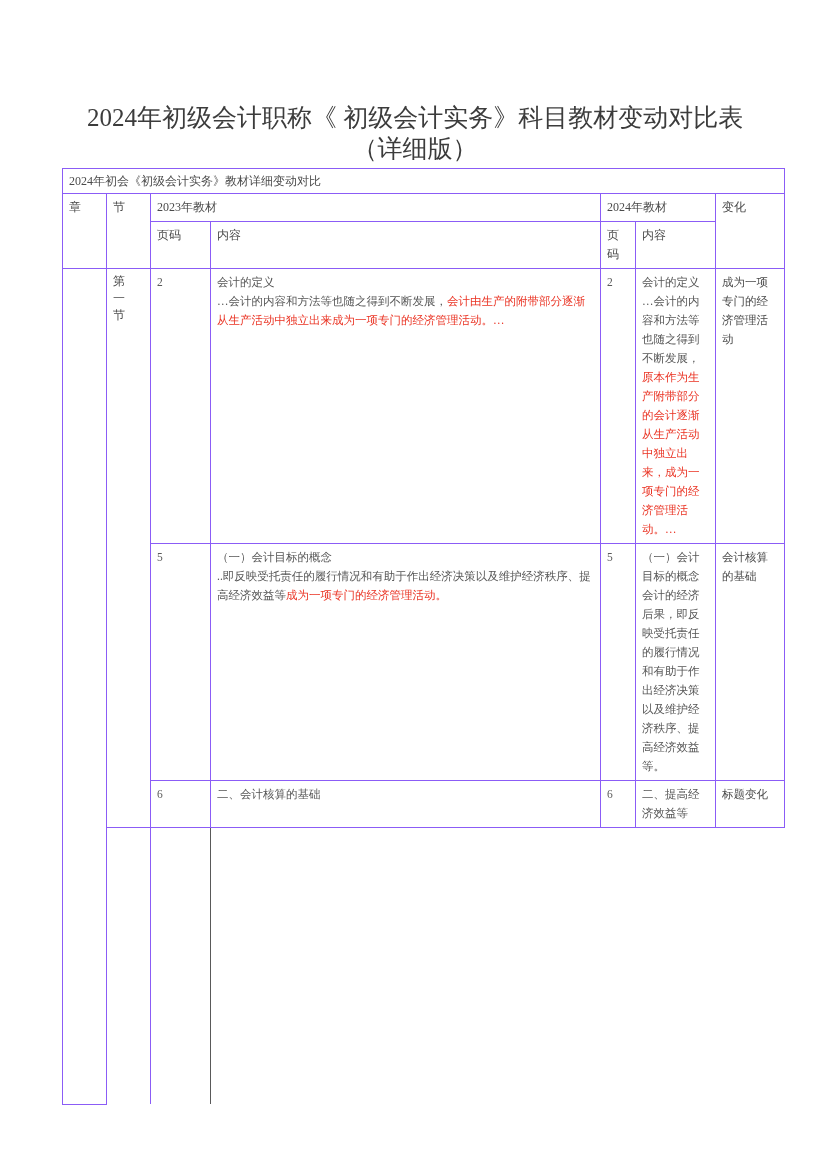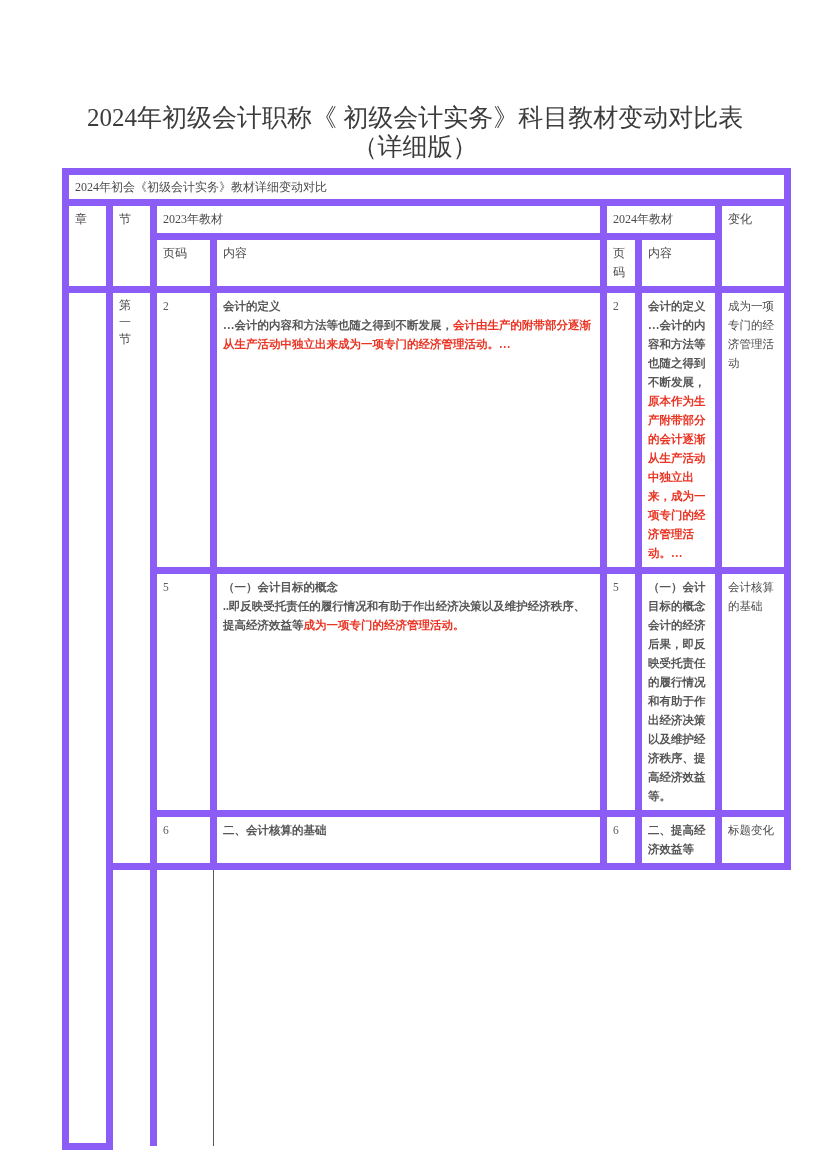--- a/index.html
+++ b/index.html
@@ -29,39 +29,39 @@
     top: 88px;
     width: 706px;
     text-align: center;
     font-size: 25px;
     line-height: 31px;
     color: #3c3c3c;
     font-family: "Liberation Serif", "DejaVu Serif", serif;
     letter-spacing: 0px;
     margin-top: 14px;
   }
-  .doc-title .t-line2 { display: block; font-family: Liberation Mono, monospace; }
+  .doc-title .t-line2 { display: block; }
 
   
   .tbl-wrap {
     position: absolute;
     left: 62px;
     top: 168px;
     width: 722px;
   }
   table.cmp {
     border-collapse: collapse;
     width: 722px;
     table-layout: fixed;
     font-size: 11.5px;
     line-height: 19px;
     color: #565656;
   }
   table.cmp td, table.cmp th {
-    border: 7px solid #8b5cf6;
+    border: 1px solid #8b5cf6;
     vertical-align: top;
     padding: 4px 5px 4px 6px;
     font-weight: normal;
     text-align: left;
     word-break: break-all;
   }
   .caption-cell {
     font-size: 12px;
     padding: 10px 6px 11px 8px;
     line-height: 16px;
@@ -79,21 +79,21 @@
   .vert-label {
     text-align: center;
     vertical-align: middle;
     line-height: 17px;
     font-size: 12px;
     color: #4a4a4a;
   }
   .vert-label span { display: block; }
 
   .content-cell { padding: 6px 6px 6px 8px; }
-  .content-cell .para { margin: 0; font-weight: bold; }
+  .content-cell .para { margin: 0; }
   .red { color: #ea3323; }
   .pg { color: #5a5a5a; }
   .chg { color: #4a4a4a; }
 
   
   .tall-row td { height: 268px; }
   .no-bottom { border-bottom: none !important; }
   .no-right  { border-right: none !important; }
   .blank-cell { border: none !important; }
   .lb { border-left: 1px solid #595959 !important; }

